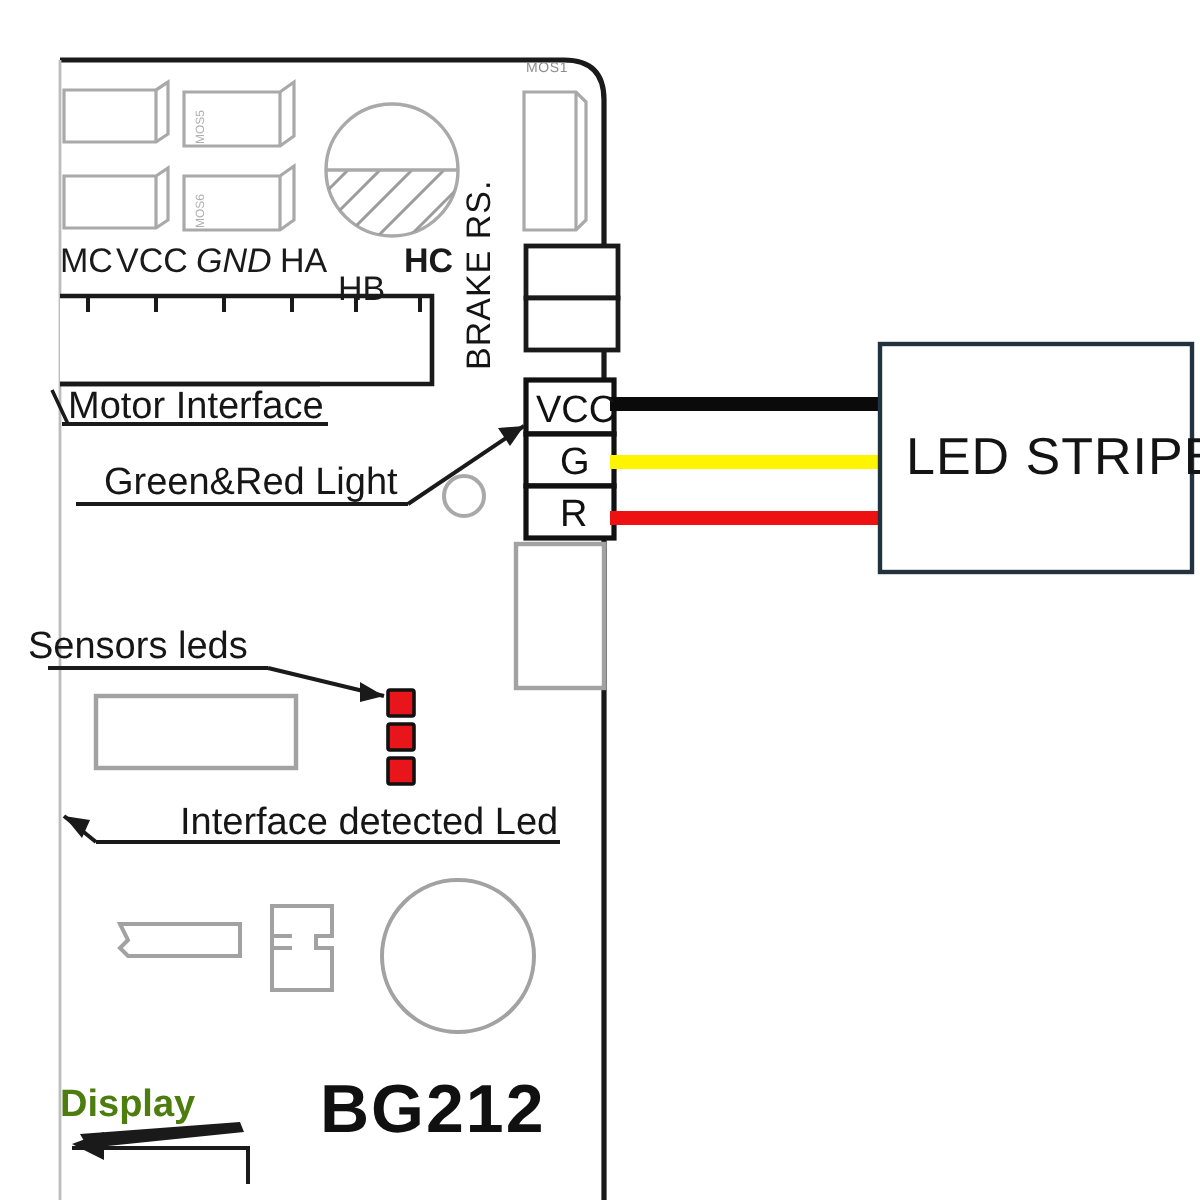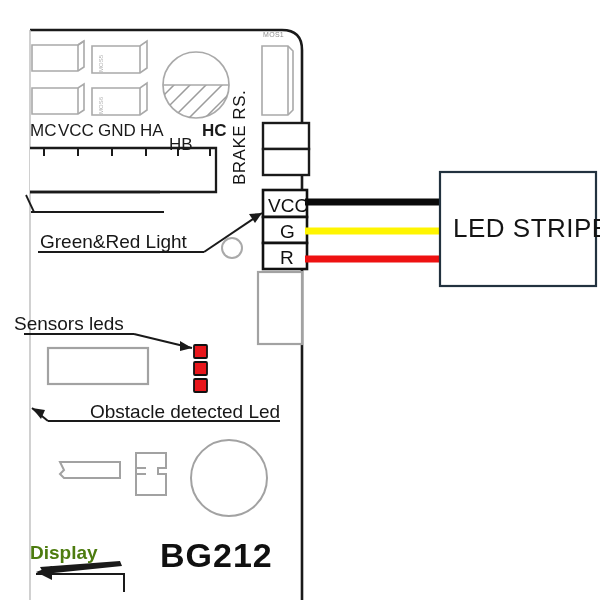--- a/index.html
+++ b/index.html
@@ -219,33 +219,34 @@
     <rect x="440" y="172" width="156" height="114" fill="#ffffff" stroke="#22323f" stroke-width="2.2"></rect>
 
   </svg>
 
   <div class="lbl mos-vert" style="left:98px; top:72px;">MOS5</div>
   <div class="lbl mos-vert" style="left:98px; top:114px;">MOS6</div>
   <div class="lbl mos-tiny" style="left:263px; top:31px;">MOS1</div>
 
   <div class="lbl pinrow" style="left:30px; top:122px;">MC</div>
   <div class="lbl pinrow" style="left:58px; top:122px;">VCC</div>
-  <div class="lbl pinrow" style="left:98px; top:122px;">GND</div>
+  <div class="lbl pinrow" style="left:98px; top:122px;font-style:italic;">GND</div>
   <div class="lbl pinrow" style="left:140px; top:122px;">HA</div>
   <div class="lbl pinrow" style="left:169px; top:136px;">HB</div>
   <div class="lbl pinrow" style="left:202px; top:122px;font-weight:bold;">HC</div>
 
   <div class="lbl brake-txt" style="left:248px; top:168px;">BRAKE RS.</div>
 
   <div class="lbl conn-txt" style="left:268px; top:196px;">VCC</div>
   <div class="lbl conn-txt" style="left:280px; top:222px;">G</div>
   <div class="lbl conn-txt" style="left:280px; top:248px;">R</div>
 
   <div class="lbl ledstripe-txt" style="left:453px; top:215px;">LED STRIPE</div>
 
-  <div class="lbl annot" style="left:40px; top:232px;">Green&amp;Red Light</div>
+  <div class="lbl annot" style="left:34px; top:194px;">Motor Interface</div>
+  <div class="lbl annot" style="left:52px; top:232px;">Green&amp;Red Light</div>
   <div class="lbl annot" style="left:14px; top:314px;text-align:right;">Sensors leds</div>
-  <div class="lbl annot" style="left:90px; top:402px;">Obstacle detected Led</div>
+  <div class="lbl annot" style="left:90px; top:402px;">Interface detected Led</div>
   <div class="lbl displaylbl" style="left:30px; top:543px;">Display</div>
 
   <div class="lbl boardname" style="left:160px; top:538px;">BG212</div>
 
 </div>
 
 </body></html>

